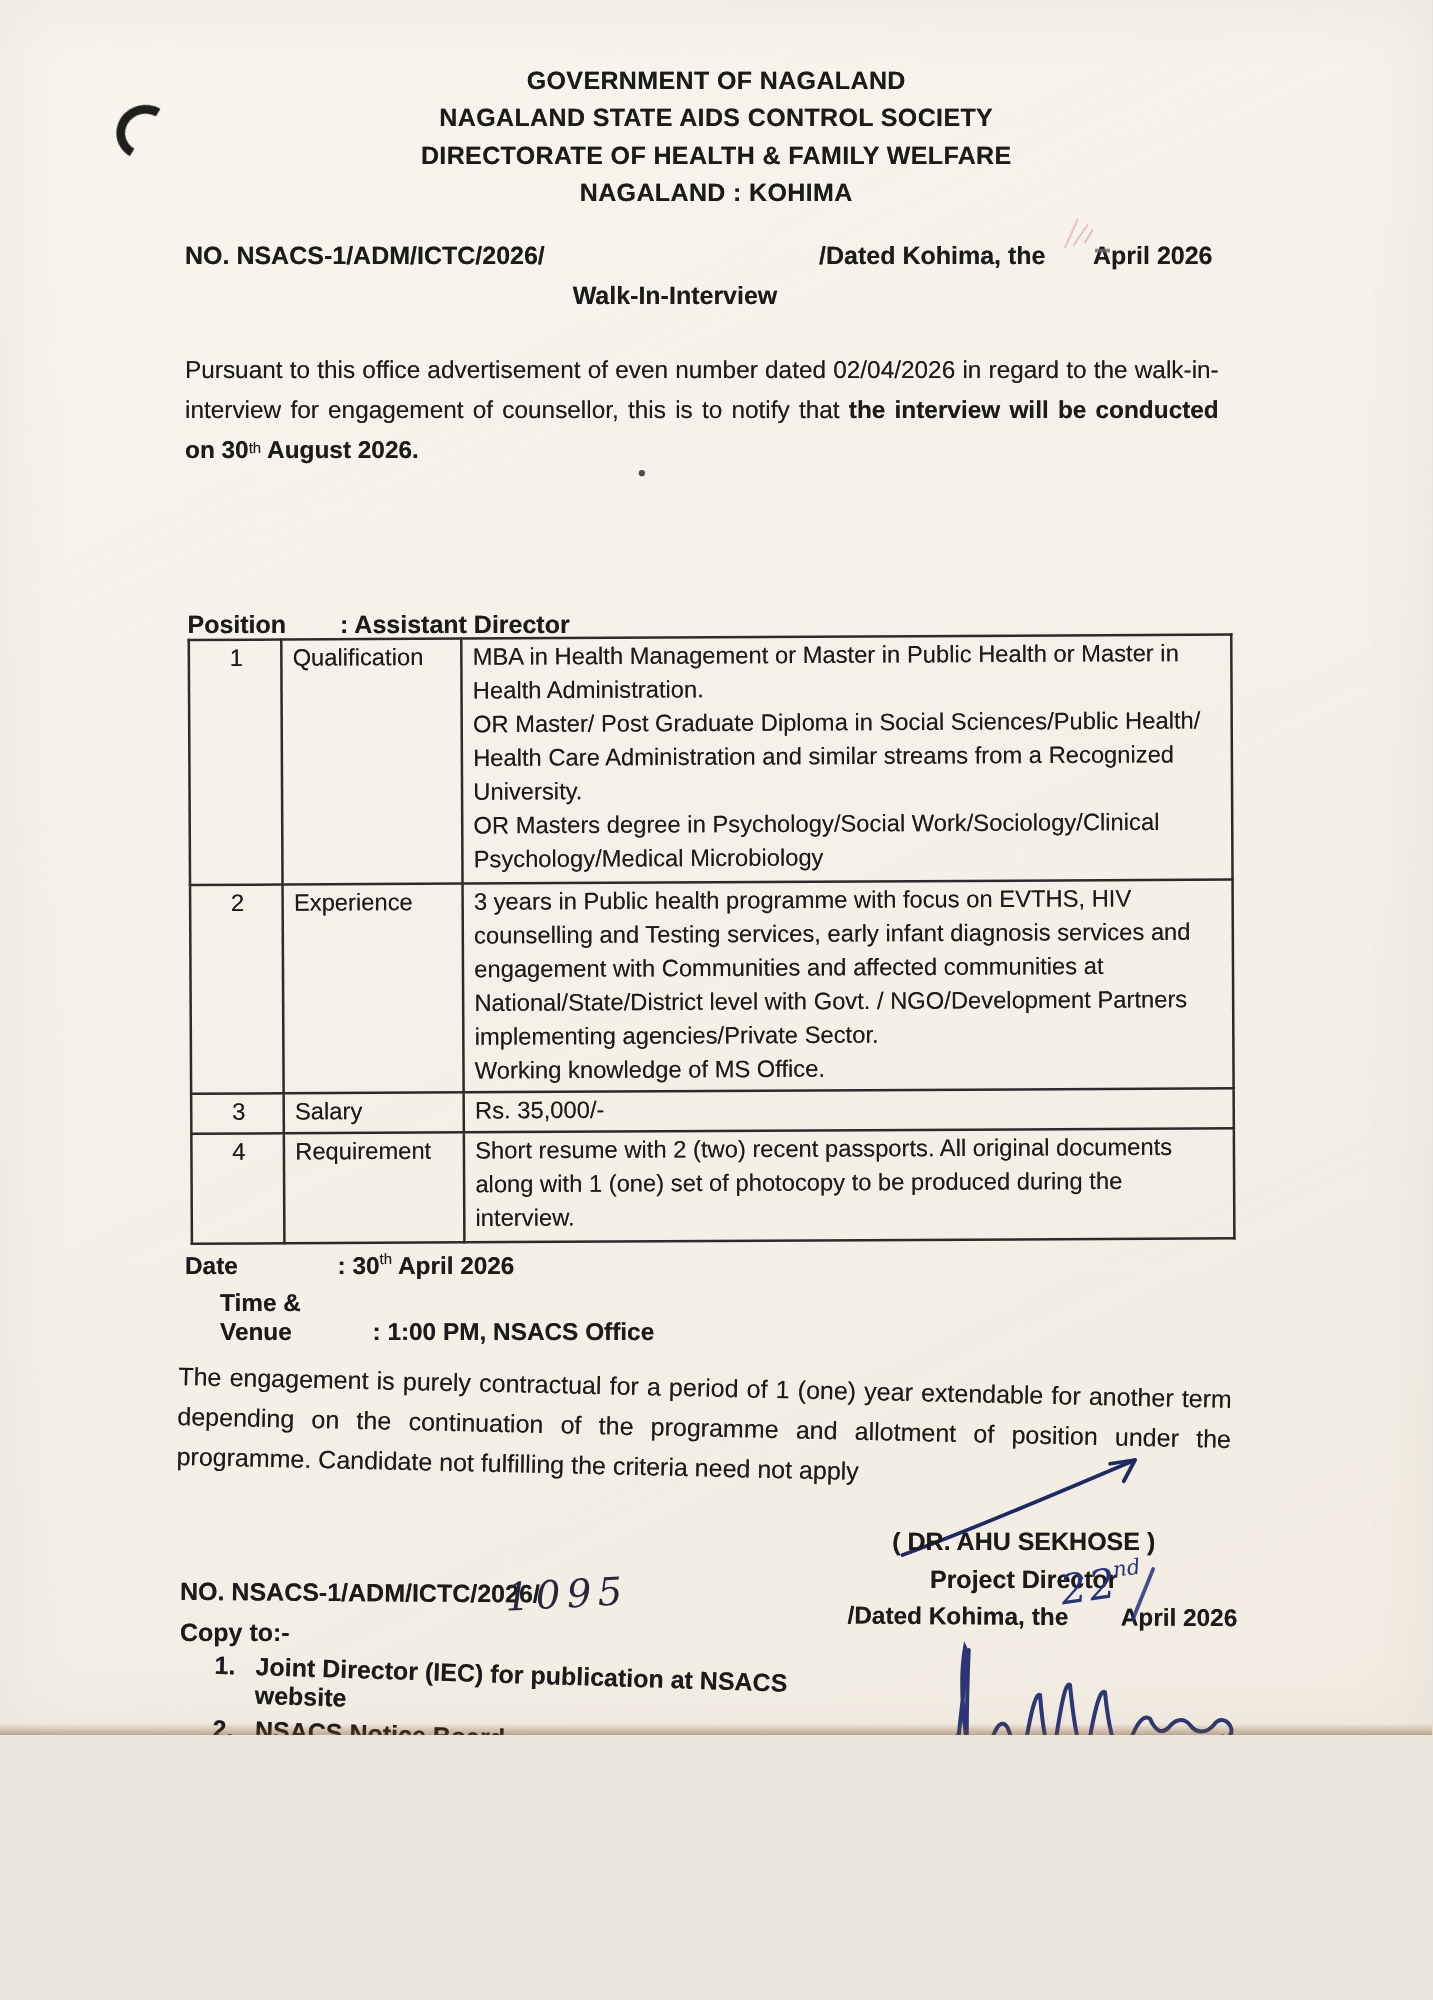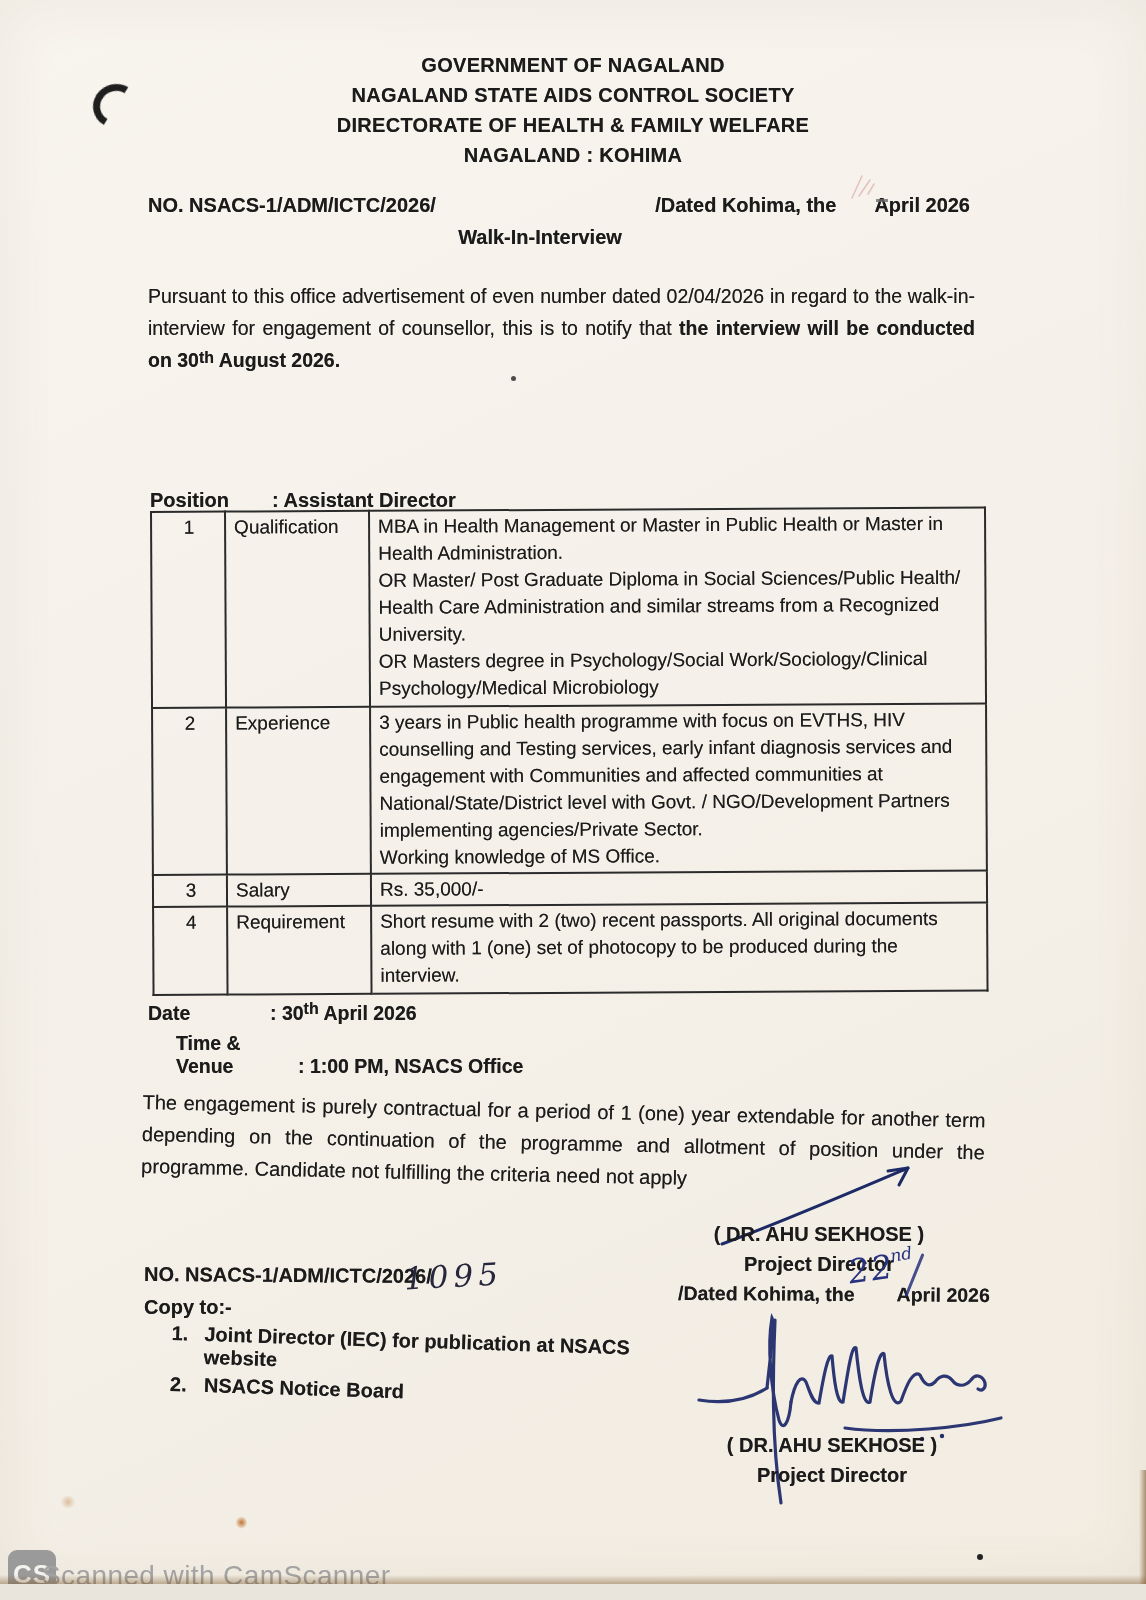--- a/index.html
+++ b/index.html
@@ -1,38 +1,38 @@
 <!DOCTYPE html>
 <html><head>
 <meta charset="utf-8">
 <style>
   html,body{margin:0;padding:0;background:#e9e5dc;}
   .page{
-    position:relative;width:1146px;height:1584px;overflow:hidden;
+    position:relative;width:1146px;height:1388px;overflow:hidden;
     background:linear-gradient(155deg,#f8f4ee 0%,#f5f1ea 45%,#f2ece1 100%);
     font-family:"Liberation Sans",sans-serif;color:#1b1b1b;
     box-shadow:inset 0 0 60px rgba(120,100,70,.08);
   }
   .abs{position:absolute;}
   .b{font-weight:700;}
   .soft{text-shadow:0 0 .5px rgba(20,20,20,.6);}
   
   .hdr{left:0;top:50px;width:100%;text-align:center;font-size:20px;font-weight:600;
        letter-spacing:.3px;line-height:30px;}
   .hdr div{margin:0;}
   
   .refline{left:148px;top:194px;width:822px;display:flex;justify-content:space-between;
            font-size:20px;font-weight:700;}
   .gapcell{display:inline-block;width:38px;}
   .title{left:405px;top:226px;width:270px;text-align:center;font-size:20px;font-weight:700;}
   
   .para{font-size:19.5px;line-height:32px;text-align:justify;}
   .p1{left:148px;top:280px;width:827px;}
   .p2{left:148px;top:394px;width:827px;}
-  sup.th{font-size:16px;font-weight:700;vertical-align:top;position:relative;top:-2px;}
+  sup.th{font-size:12px;font-weight:400;vertical-align:top;position:relative;top:-2px;}
   
   .posline{left:150px;top:489px;font-size:20px;font-weight:700;}
   .posline .lab{display:inline-block;width:122px;}
   
   table.tbl{left:150px;top:511px;width:836px;border-collapse:collapse;
             transform:rotate(-0.3deg);transform-origin:left top;
             font-size:19px;line-height:27px;}
   table.tbl td{border:2px solid #2b2b2b;vertical-align:top;padding:1px 6px 2px 8px;}
   td.cno{width:58px;text-align:center;padding-left:0;padding-right:0;}
   td.clab{width:128px;}

